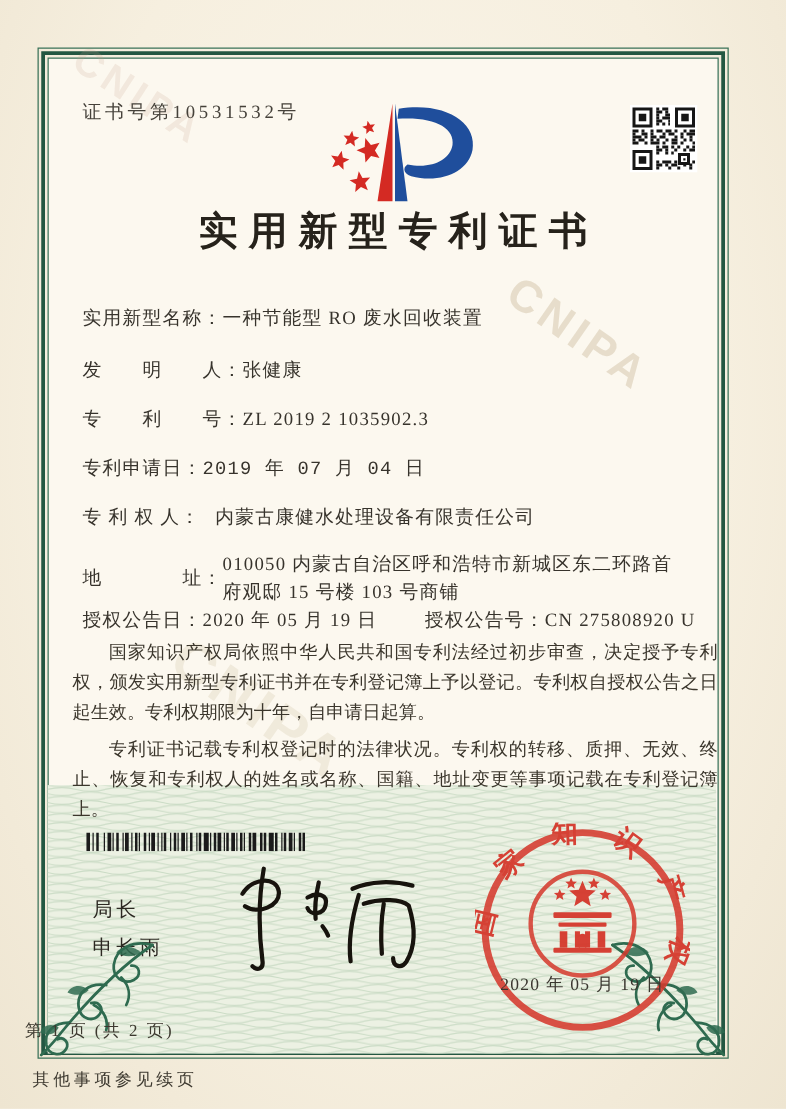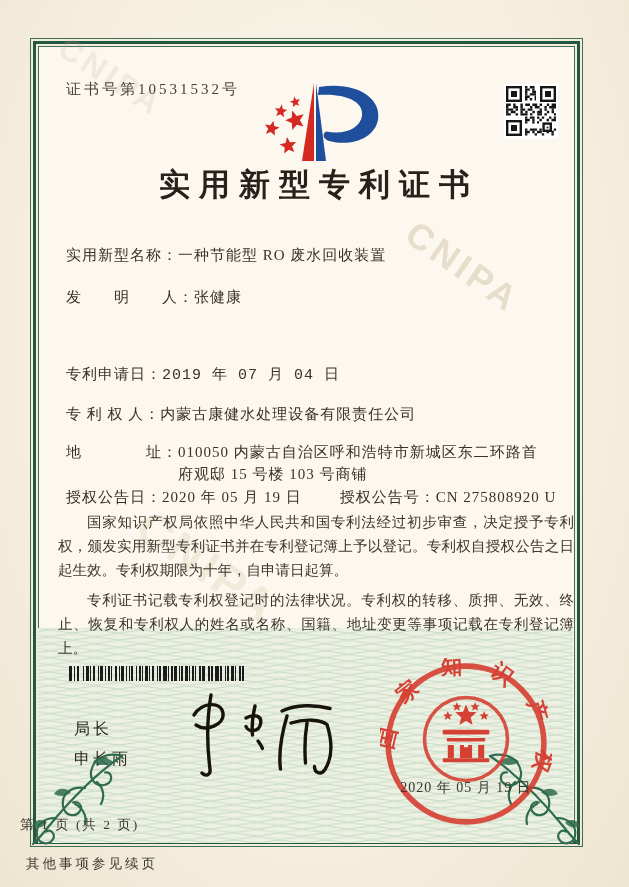--- a/index.html
+++ b/index.html
@@ -28,21 +28,21 @@
   
   .cert-no{position:absolute;left:66px;top:80px;z-index:4;font-size:15px;letter-spacing:3px;color:#45413a;}
   .logo{position:absolute;left:252px;top:68px;z-index:4;}
   .qr{position:absolute;left:504px;top:84px;z-index:4;}
   .title{position:absolute;left:0;right:0;top:164px;z-index:4;text-align:center;
          font-size:31px;font-weight:bold;letter-spacing:9px;padding-left:9px;color:#26221b;}
   .field{position:absolute;left:66px;width:478px;z-index:4;display:flex;
          font-size:15px;line-height:22px;letter-spacing:1px;color:#37332c;}
   .field .lbl{flex:none;white-space:pre;}
   .field .val{flex:1;}
-  .f1{top:244px;} .f2{top:286px;} .f3{top:325px;} .f4{top:365px;font-family:Liberation Mono, monospace;} .f5{top:403px;} .f6{top:441px;}
+  .f1{top:244px;} .f2{top:286px;} .f3{top:325px;} .f4{top:365px;font-family:Liberation Mono, monospace;} .f5{top:403px;gap:12px;} .f6{top:441px;align-items:center;}
   .f7{top:486px;display:flex;}
   .f7 .pair{display:flex;white-space:pre;}
   .f7 .pair2{margin-left:38px;}
   .paras{position:absolute;left:58px;top:510px;width:516px;z-index:4;
          font-size:14.5px;line-height:24px;color:#3b362c;text-align:justify;}
   .paras p{margin:0 0 6px 0;text-indent:2em;}
   .barcode{position:absolute;left:69px;top:666px;z-index:4;}
   .officer{position:absolute;left:74px;top:714px;z-index:4;font-size:16px;letter-spacing:3px;color:#2c2822;line-height:30px;}
   .signature{position:absolute;left:182px;top:688px;z-index:6;}
   .seal{position:absolute;left:380px;top:658px;z-index:5;opacity:.95;}
@@ -144,20 +144,24 @@
 
   <div class="title">实用新型专利证书</div>
 
   <div class="field f2">
     <span class="lbl">发　　明　　人：</span>
     <span class="val">张健康</span>
   </div>
   <div class="field f1">
     <span class="lbl">实用新型名称：</span>
     <span class="val">一种节能型 RO 废水回收装置</span>
+  </div>
+  <div class="field f3">
+    <span class="lbl">专　　利　　号：</span>
+    <span class="val">ZL 2019 2 1035902.3</span>
   </div>
   <div class="field f4">
     <span class="lbl">专利申请日：</span>
     <span class="val">2019 年 07 月 04 日</span>
   </div>
   <div class="field f5">
     <span class="lbl">专 利 权 人：</span>
     <span class="val">内蒙古康健水处理设备有限责任公司</span>
   </div>
   <div class="field f6">

